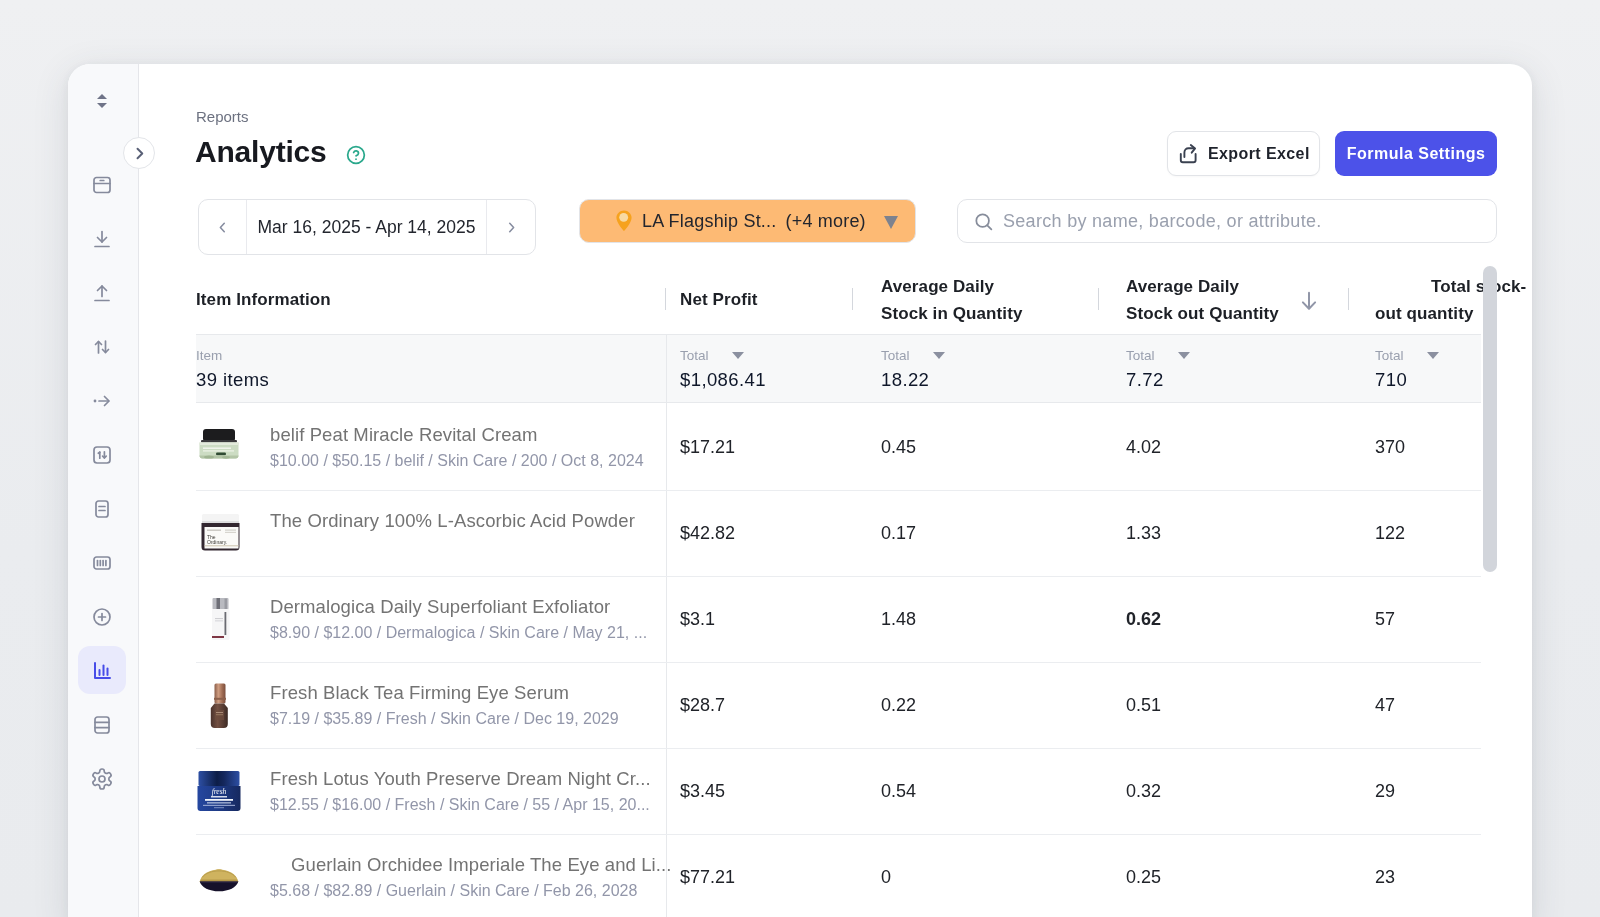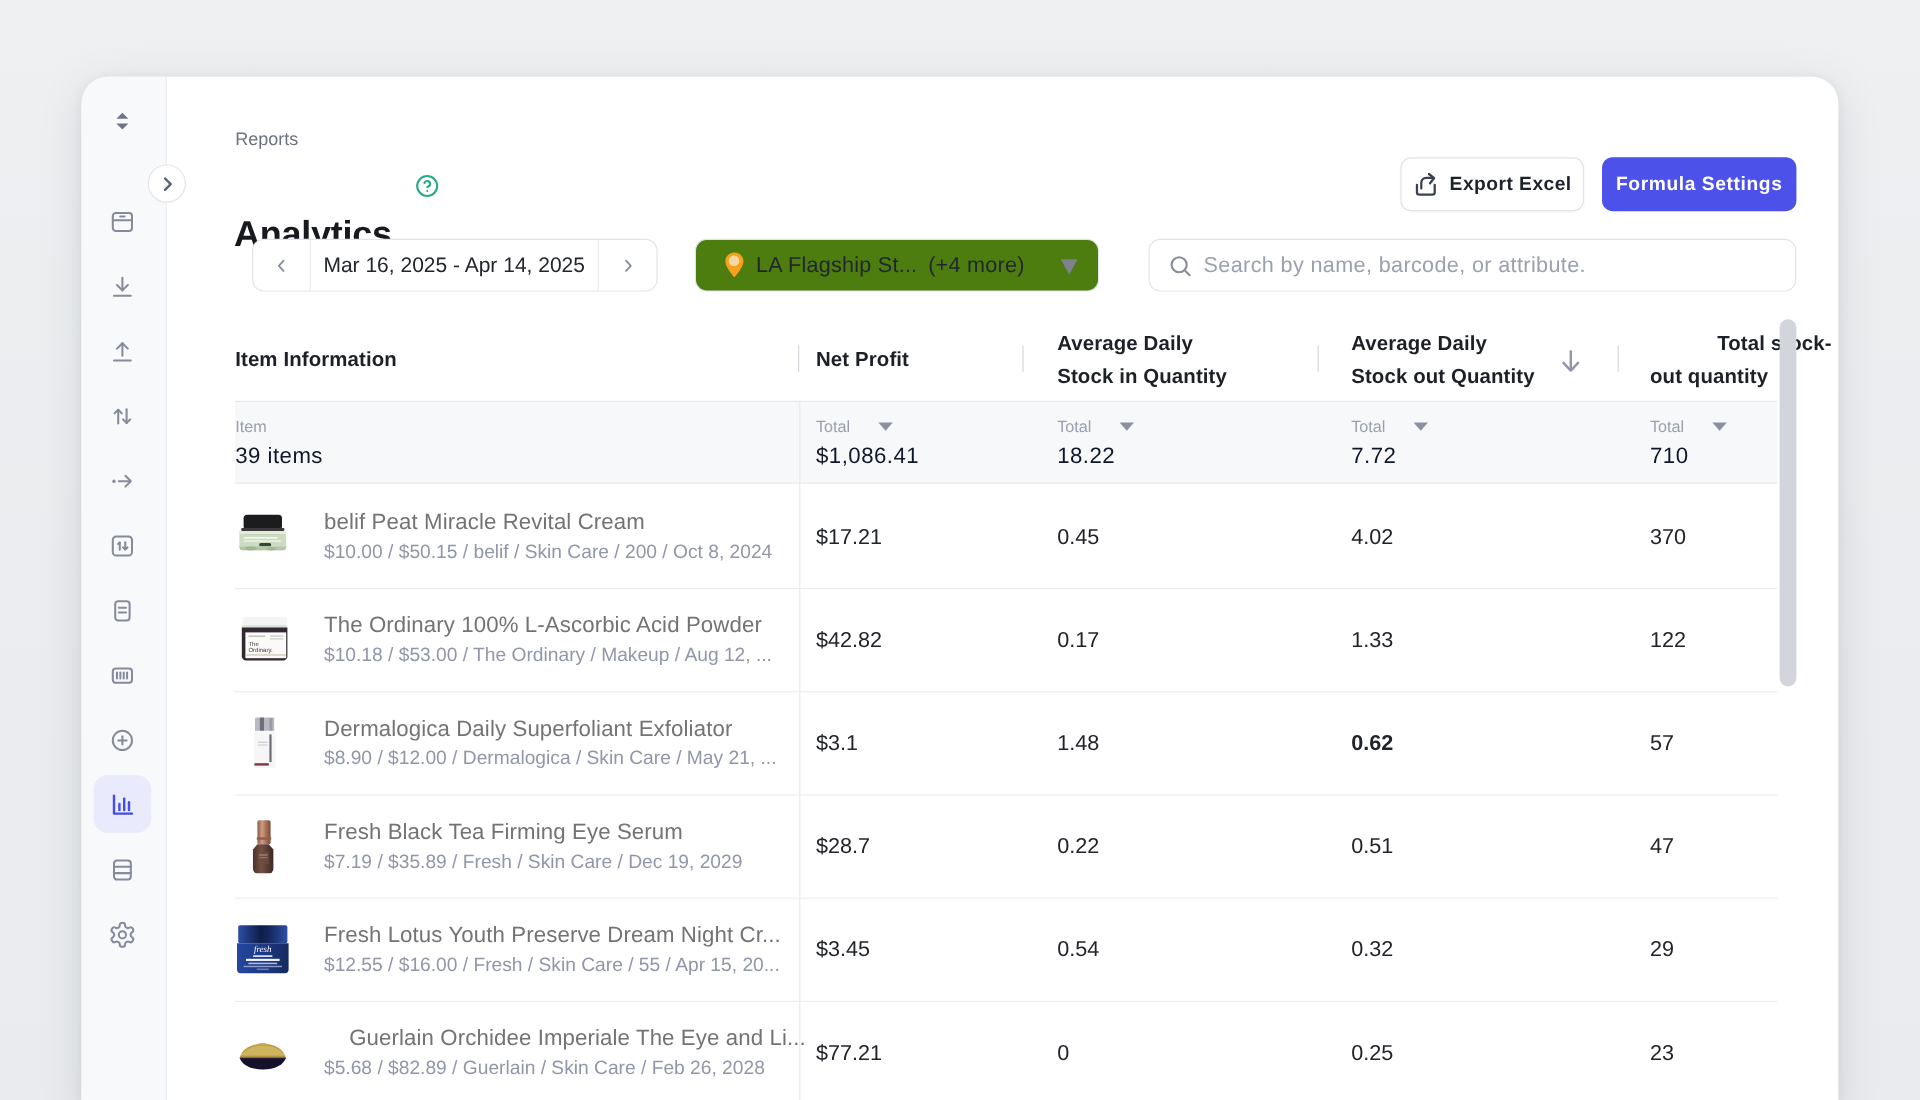--- a/index.html
+++ b/index.html
@@ -5,32 +5,32 @@
 * { margin:0; padding:0; box-sizing:border-box; }
 html,body { width:1600px; height:917px; overflow:hidden; font-family:"Liberation Sans", sans-serif; background:linear-gradient(180deg,#eff0f2 0%,#eaecef 60%,#e9ebee 100%); }
 .abs { position:absolute; }
 .card { position:absolute; left:68px; top:64px; width:1464px; height:860px; background:#fff; border-radius:22px 22px 0 0; box-shadow:0 8px 36px rgba(55,60,75,.13), 0 2px 10px rgba(55,60,75,.06); }
 .sidebar { position:absolute; left:0; top:0; width:71px; height:860px; background:#f8f9fb; border-right:1px solid #e5e6ea; border-radius:22px 0 0 0; }
 .sicon { position:absolute; left:22px; width:24px; height:24px; color:#858a9c; }
 .sicon svg { display:block; }
 .active-pill { position:absolute; left:10px; width:48px; height:48px; background:#e9eafc; border-radius:12px; }
 .collapse { position:absolute; left:55px; top:73px; width:32px; height:32px; background:#fff; border:1px solid #e3e5e9; border-radius:50%; display:flex; align-items:center; justify-content:center; color:#596076; }
 .crumb { position:absolute; left:128px; top:44px; font-size:15px; color:#6c7180; }
-.h1 { position:absolute; left:127px; top:71px; font-size:30px; font-weight:700; color:#17191f; letter-spacing:-.2px;margin-top:44px; }
+.h1 { position:absolute; left:127px; top:71px; font-size:30px; font-weight:700; color:#17191f; letter-spacing:-.2px; }
 .help { position:absolute; left:278px; top:81px; width:20px; height:20px; color:#2aa88c; }
 .btn-export { position:absolute; left:1099px; top:67px; width:153px; height:45px; background:#fff; border:1px solid #e2e4e8; border-radius:9px; display:flex; align-items:center; box-shadow:0 1px 2px rgba(0,0,0,.03); }
 .btn-export .txt { font-size:16px; font-weight:700; color:#1e222b; margin-left:9px; letter-spacing:.4px; }
 .btn-formula { position:absolute; left:1267px; top:67px; width:162px; height:45px; background:#4c52e9; border-radius:9px; display:flex; align-items:center; justify-content:center; color:#fff; font-size:16px; font-weight:700; letter-spacing:.5px; }
 
-.datenav { position:absolute; left:142px; top:135px; width:338px; height:44px; border:1px solid #e2e4e8; border-radius:10px; background:#fff; display:flex; }
+.datenav { position:absolute; left:130px; top:135px; width:338px; height:56px; border:1px solid #e2e4e8; border-radius:10px; background:#fff; display:flex; }
 .datenav .seg { display:flex; align-items:center; justify-content:center; color:#878da0; }
 .datenav .seg.l { width:48px; border-right:1px solid #e9eaee; }
 .datenav .seg.r { width:49px; border-left:1px solid #e9eaee; }
 .datenav .mid { flex:1; display:flex; align-items:center; justify-content:center; font-size:17.5px; color:#23262e; }
-.storesel { position:absolute; left:511px; top:135px; width:337px; height:44px; border:1px solid #e2e4e8; border-radius:10px; background:#4d7c0f; display:flex; align-items:center; }
+.storesel { position:absolute; left:511px; top:135px; width:337px; height:44px; border:1px solid #e2e4e8; border-radius:10px; background:#fdba74; display:flex; align-items:center;padding-left:12px; }
 .storesel .txt { font-size:18px; color:#23262e; margin-left:5px; letter-spacing:.2px; }
 .storesel .more { font-size:18px; color:#23262e; margin-left:9px; letter-spacing:.2px;text-align:right; }
 .tri-down { position:absolute; left:304px; top:16px; width:0; height:0; border-left:7.5px solid transparent; border-right:7.5px solid transparent; border-top:13px solid #7d828e; }
 .search { position:absolute; left:889px; top:135px; width:540px; height:44px; border:1px solid #e2e4e8; border-radius:10px; background:#fff; display:flex; align-items:center; }
 .search .ph { font-size:18px; color:#9aa0ae; margin-left:9px; letter-spacing:.3px; }
 
 .th { position:absolute; font-size:17px; font-weight:700; color:#1d2026; letter-spacing:.1px; }
 .tick { position:absolute; width:1px; height:22px; background:#d4d7dd; }
 .sumrow { position:absolute; left:128px; top:270px; width:1285px; height:69px; background:#f7f8f9; border-top:1px solid #e7e9ec; border-bottom:1px solid #e7e9ec; }
 .sml { position:absolute; font-size:13.5px; color:#999fae; }
@@ -273,21 +273,20 @@
       <rect x="8.5" y="17" width="34" height="21.5" fill="#fbfaf8"></rect>
       <rect x="11" y="19.5" width="14" height="1.4" fill="#c9c6c0"></rect>
       <rect x="29" y="19.5" width="11" height="1.2" fill="#d2cfc9"></rect>
       <rect x="29" y="21.8" width="11" height="1.2" fill="#d8d5cf"></rect>
       <text x="11" y="28.5" font-size="5" fill="#43403c" font-family="Liberation Sans">The</text>
       <text x="11" y="33.5" font-size="5" fill="#43403c" font-family="Liberation Sans">Ordinary.</text>
       <rect x="8.5" y="35.3" width="34" height="1" fill="#cdc4ae"></rect>
     </svg>
   </div>
   <div class="rname" style="left:202px; top:446px;">The Ordinary 100% L-Ascorbic Acid Powder</div>
-  <div class="rsub" style="left:202px; top:474px;">$10.18 / $53.00 / The Ordinary / Makeup / Aug 12, ...</div>
   <div class="rval" style="left:612px; top:459px;">$42.82</div>
   <div class="rval" style="left:813px; top:459px;">0.17</div>
   <div class="rval" style="left:1058px; top:459px;">1.33</div>
   <div class="rval" style="left:1307px; top:459px;">122</div>
 
   <div class="thumb" style="top:532px;">
     <svg width="46" height="46" viewBox="0 0 46 46">
       <rect x="16.5" y="2" width="16" height="11.5" rx="1" fill="#b9bac0"></rect>
       <rect x="20.5" y="2" width="3.5" height="11.5" fill="#6e6f77"></rect>
       <rect x="28.5" y="2.5" width="2.5" height="11" fill="#9a9ba2"></rect>

